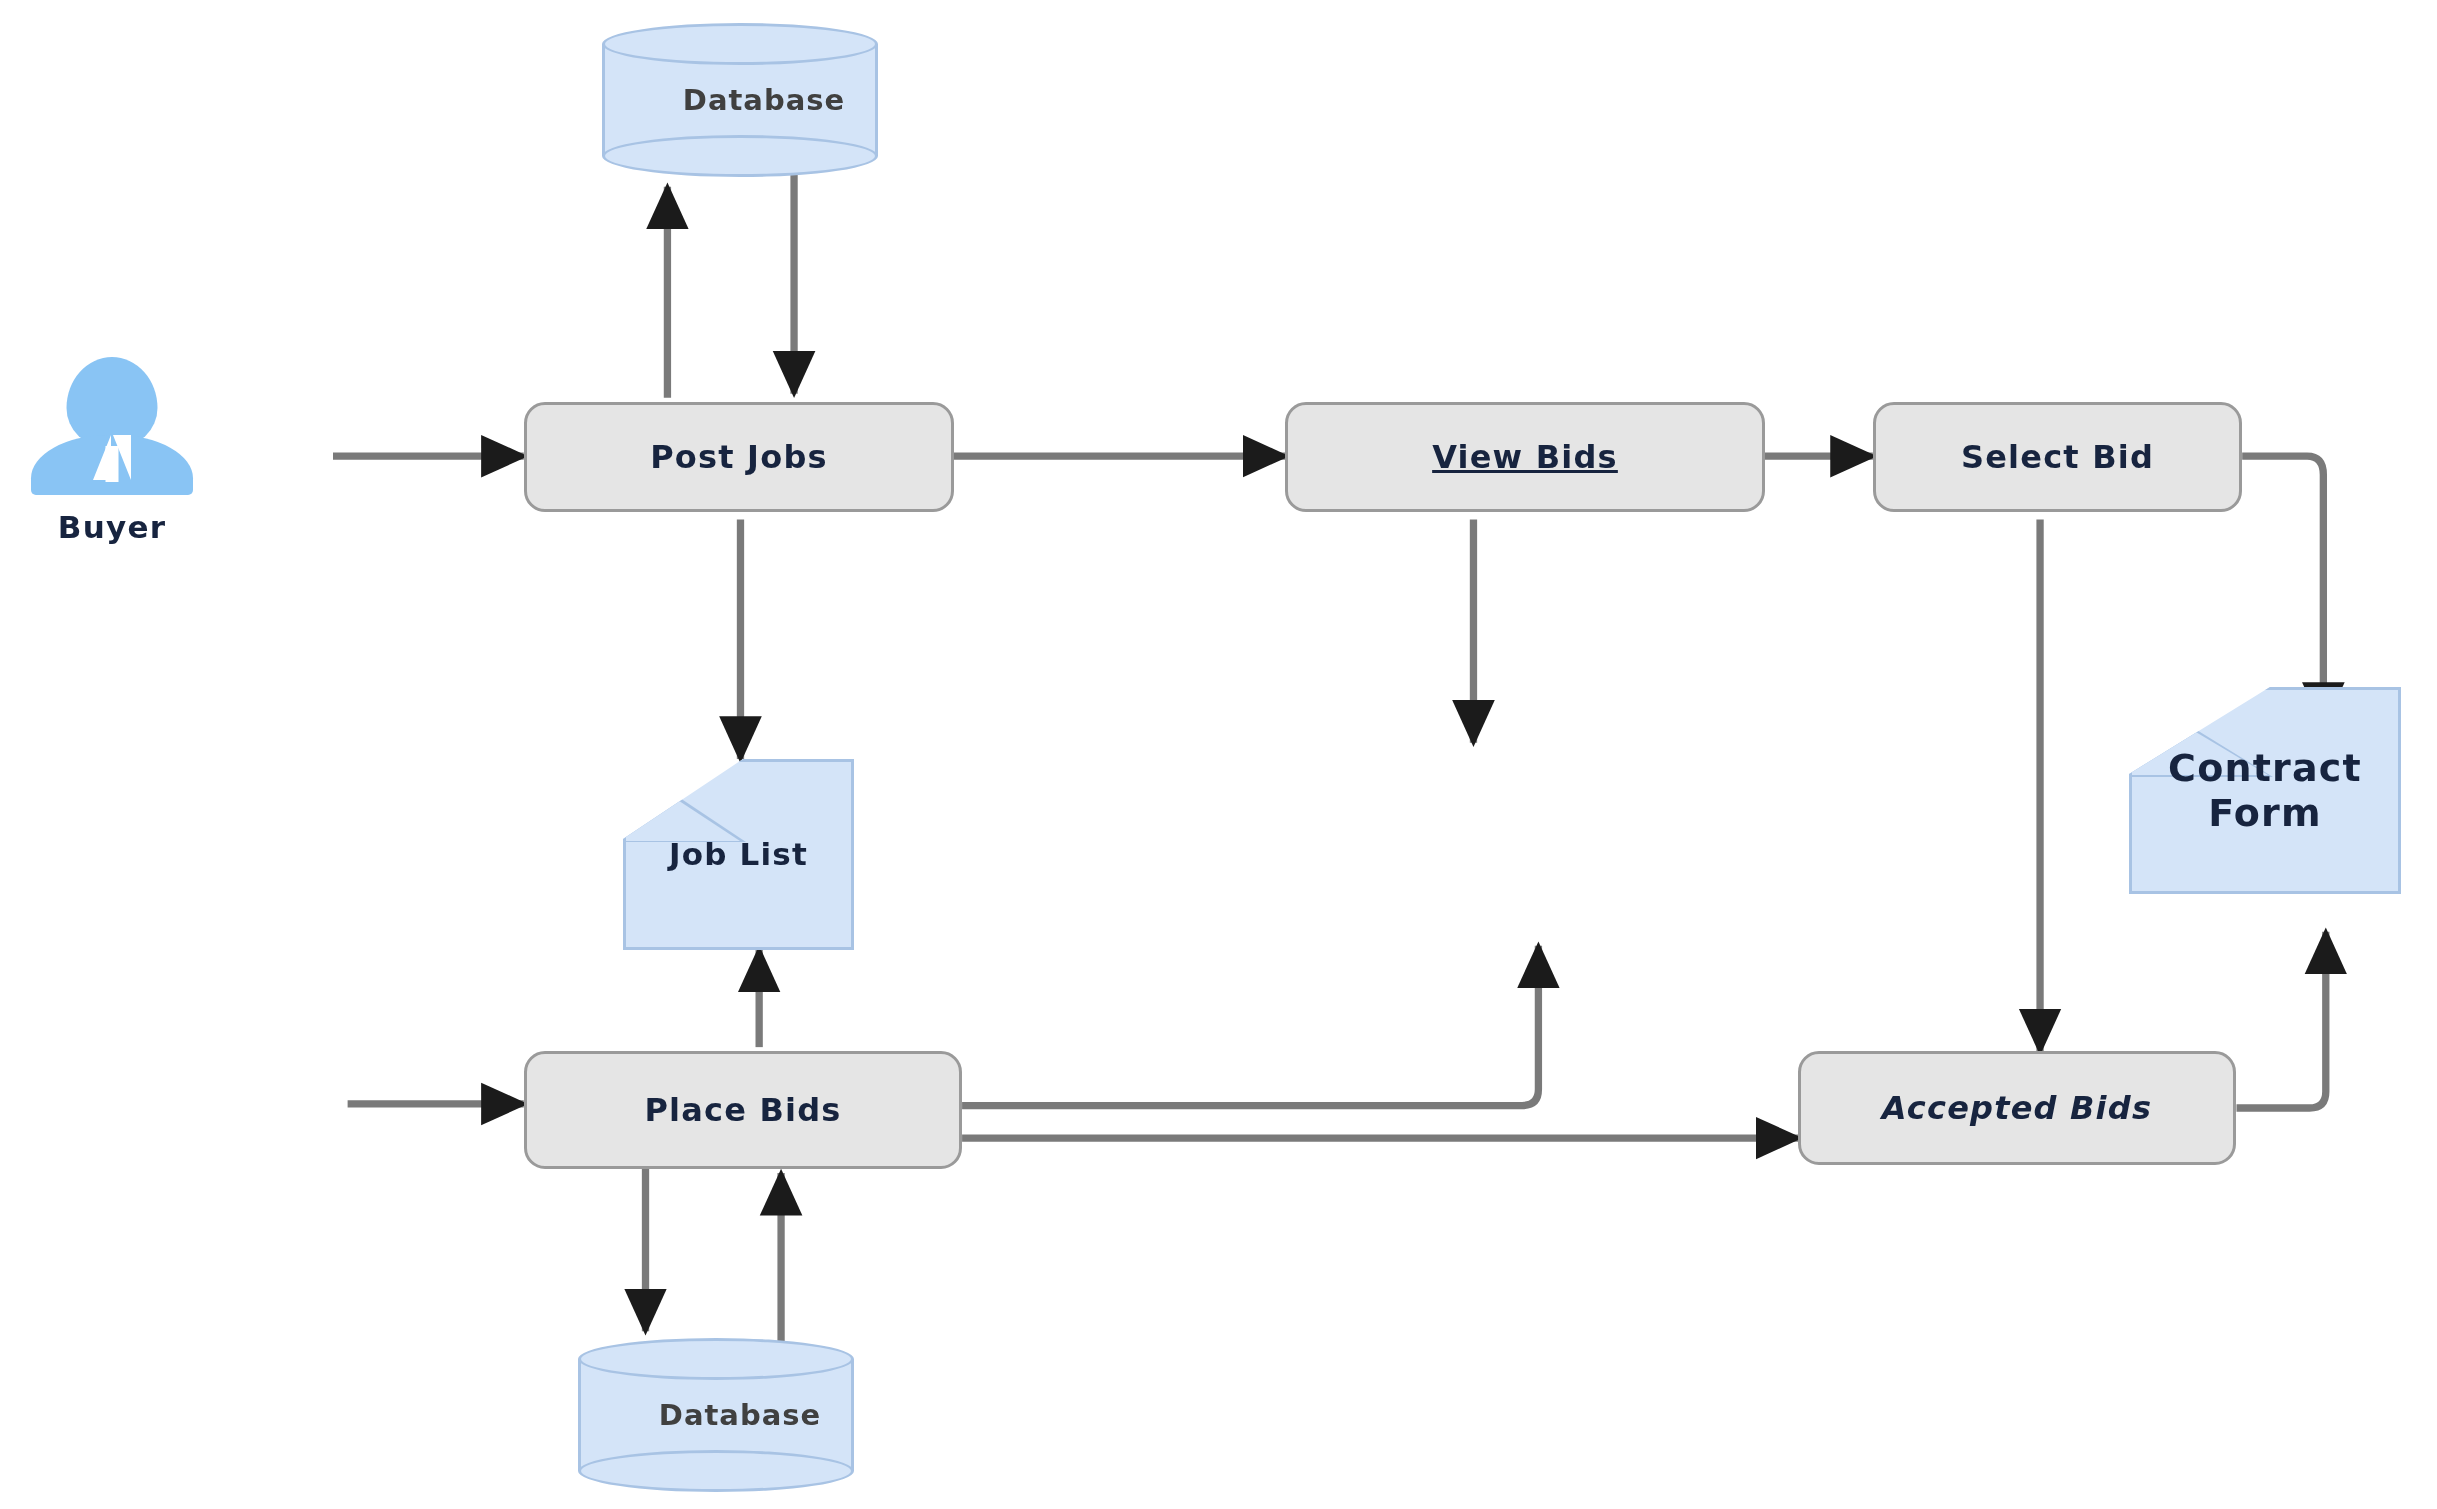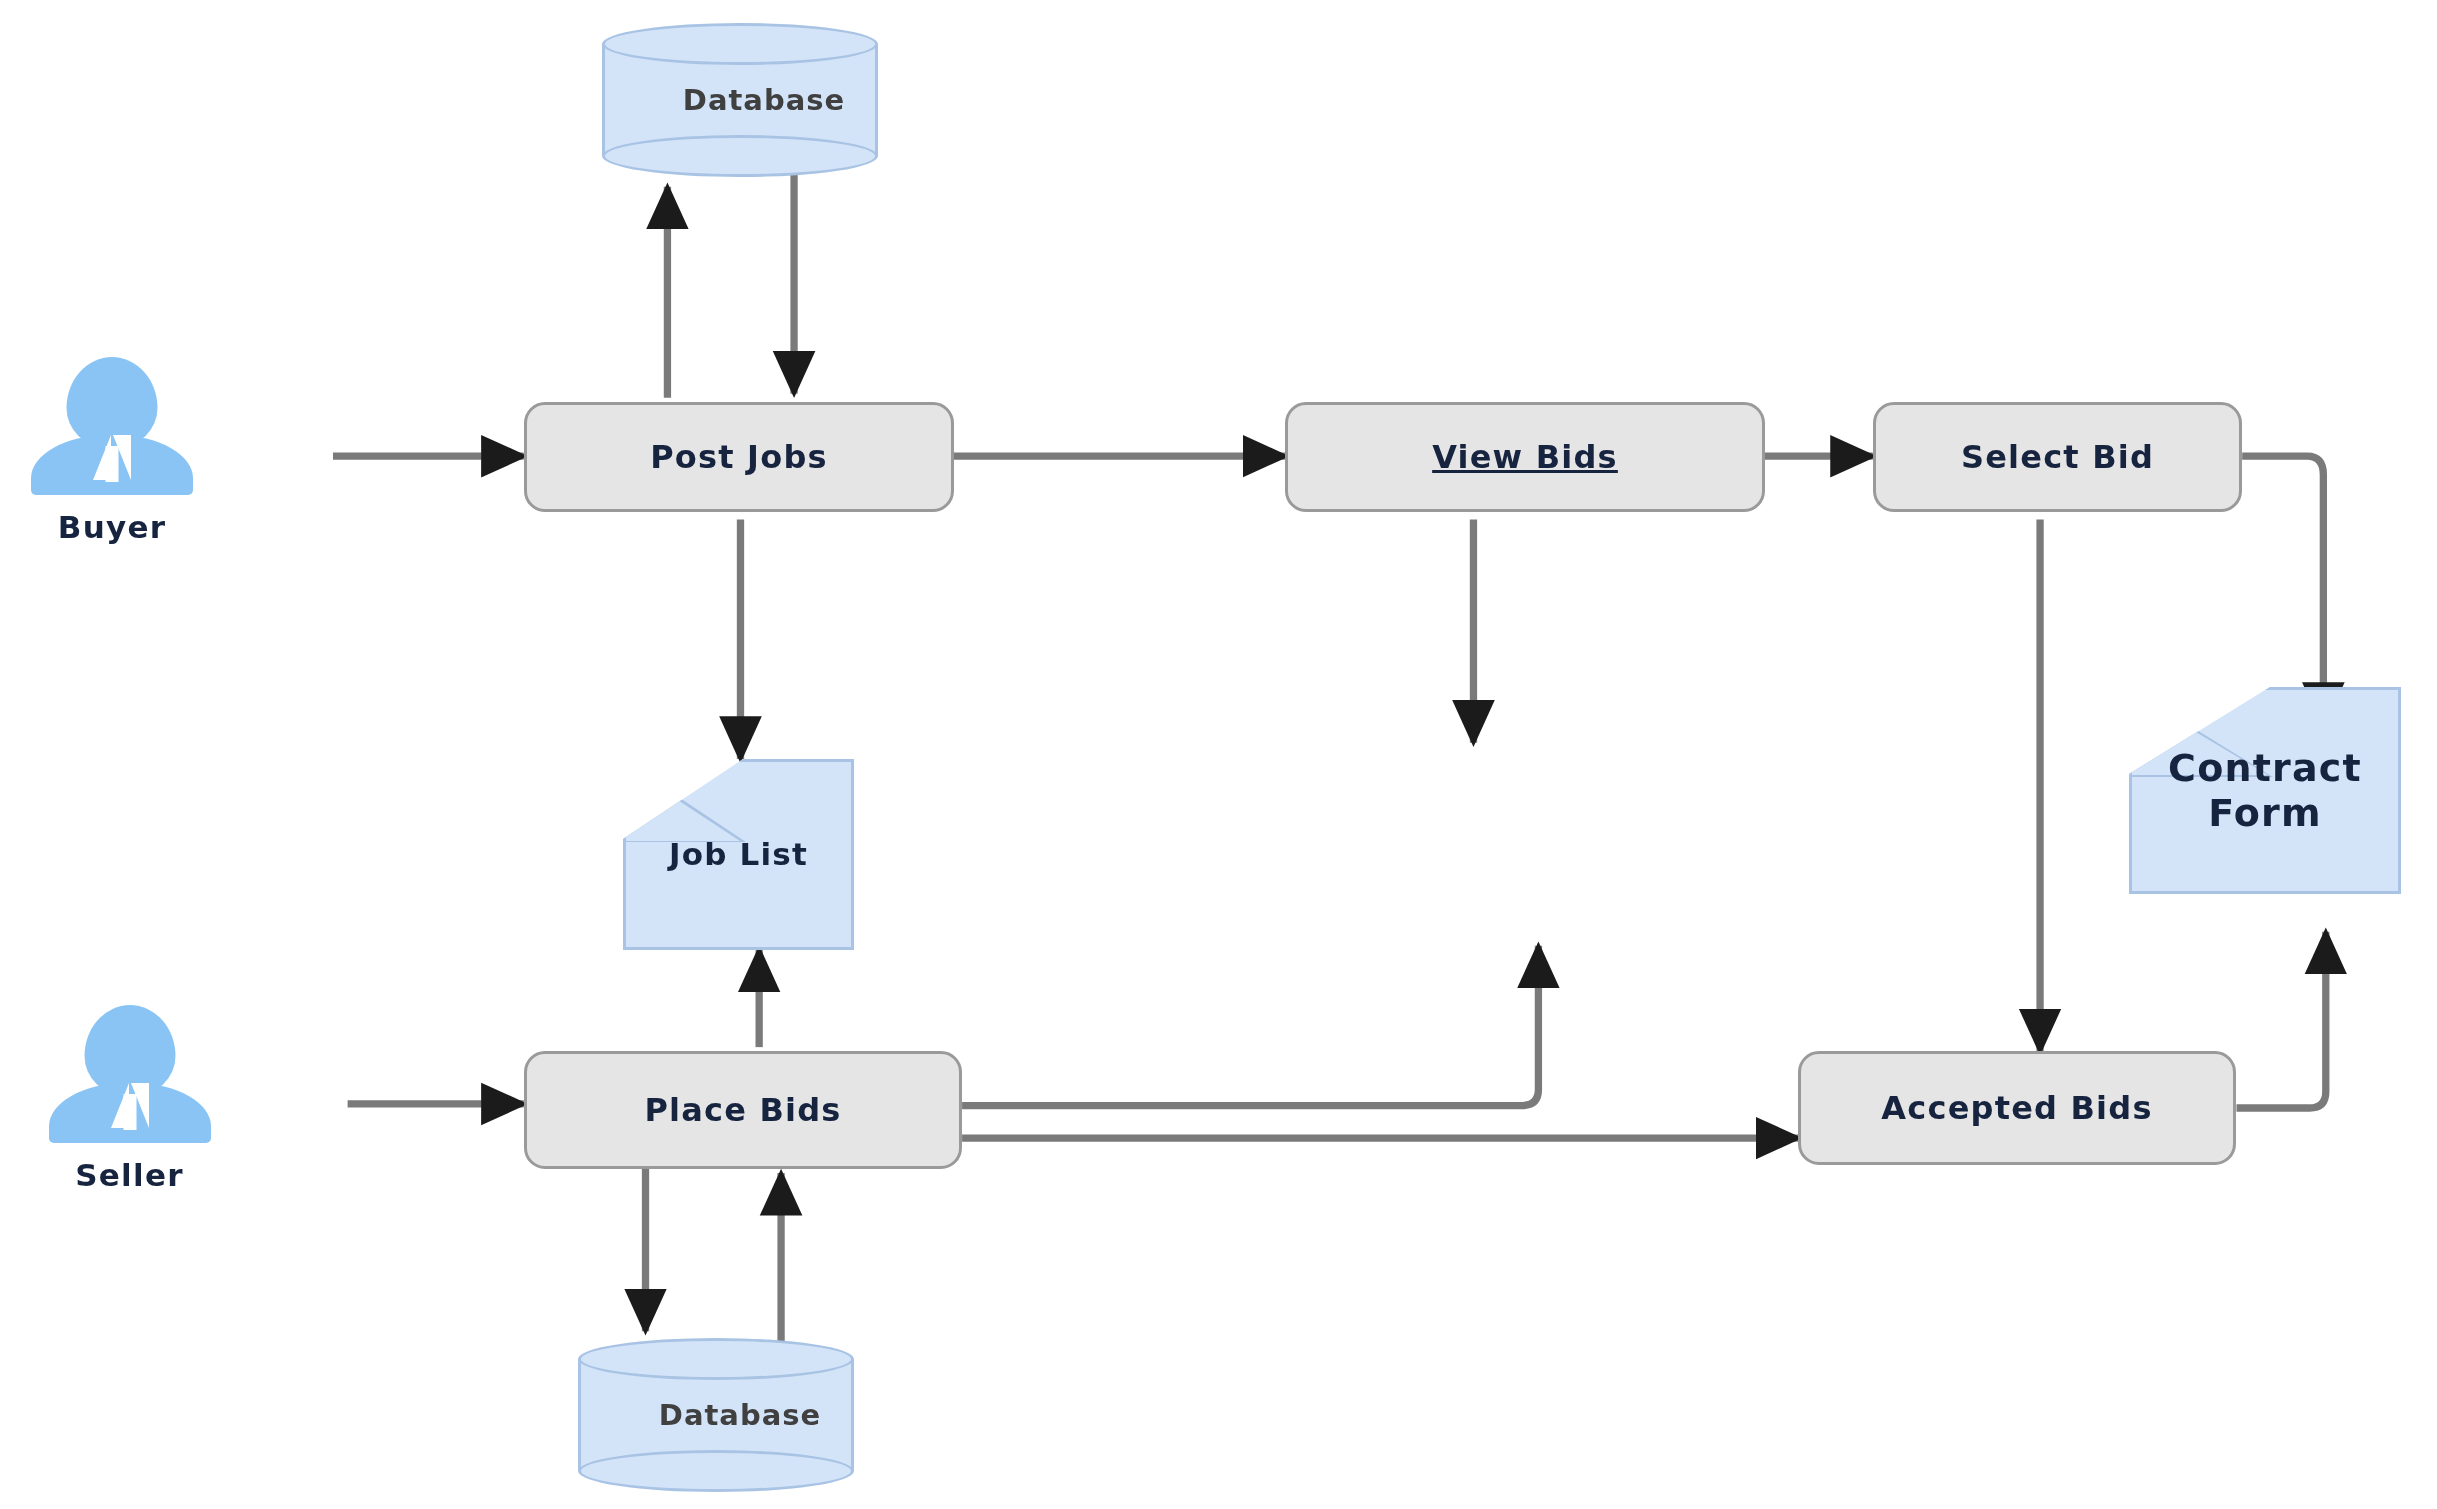--- a/index.html
+++ b/index.html
@@ -229,30 +229,20 @@
     <div class="actor-glyph">
       <div class="actor-head"></div>
       <div class="actor-body"></div>
       <div class="actor-collar-l"></div>
       <div class="actor-collar-r"></div>
       <div class="actor-tie"></div>
     </div>
     <div class="actor-label" style="font-size:31px;">Buyer</div>
   </div>
 
-  <div class="actor" style="left:32px; top:1005px; width:195px;">
-    <div class="actor-glyph">
-      <div class="actor-head"></div>
-      <div class="actor-body"></div>
-      <div class="actor-collar-l"></div>
-      <div class="actor-collar-r"></div>
-      <div class="actor-tie"></div>
-    </div>
-    <div class="actor-label" style="font-size:31px;">Seller</div>
-  </div>
 
   <div class="db" style="left:602px; top:23px; width:276px; height:154px;">
     <div class="db-body"></div>
     <div class="db-bottom"></div>
     <div class="db-top"></div>
     <div class="db-label" style="font-size:29px;">Database</div>
   </div>
 
   <div class="db" style="left:578px; top:1338px; width:276px; height:154px;">
     <div class="db-body"></div>
@@ -270,21 +260,21 @@
   </div>
 
   <div class="process" style="left:1873px; top:402px; width:369px; height:110px; font-size:32px;">
     <span>Select Bid</span>
   </div>
 
   <div class="process" style="left:524px; top:1051px; width:438px; height:118px; font-size:32px;">
     <span>Place Bids</span>
   </div>
 
-  <div class="process" style="left:1798px; top:1051px; width:438px; height:114px; font-size:32px;">
+  <div class="process" style="left:1798px; top:1051px; width:438px; height:114px; font-size:32px;font-style:italic;">
     <span>Accepted Bids</span>
   </div>
 
   <div class="doc" style="left: 623px; top: 759px; width: 231px; height: 191px; font-size: 31px; clip-path: polygon(120px 0px, 100% 0px, 100% 100%, 0px 100%, 0px 80px);">
     <span class="doc-label">Job List</span>
   <span style="position: absolute; left: 0px; top: 0px; width: 0px; height: 0px; border-style: solid; z-index: 1; border-width: 80px 0px 0px 120px; border-color: transparent transparent transparent rgb(168, 195, 228);"></span>
       <span style="position: absolute; left: 0px; top: 4px; width: 0px; height: 0px; border-style: solid; z-index: 1; border-width: 75px 0px 0px 114px; border-color: transparent transparent transparent rgb(212, 228, 248);"></span>
     </div>
 
 

